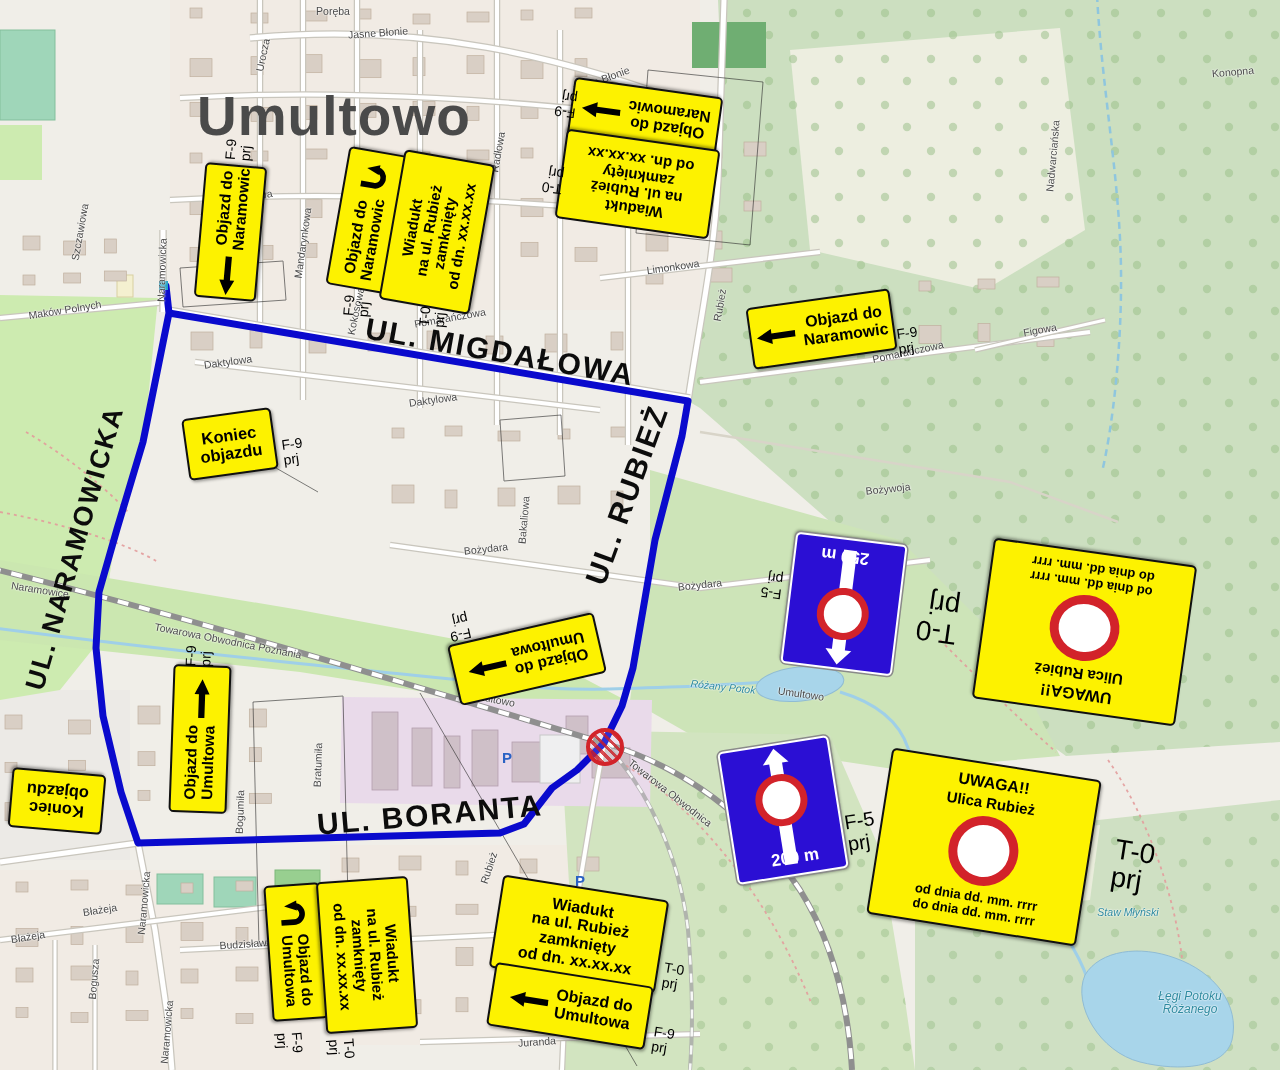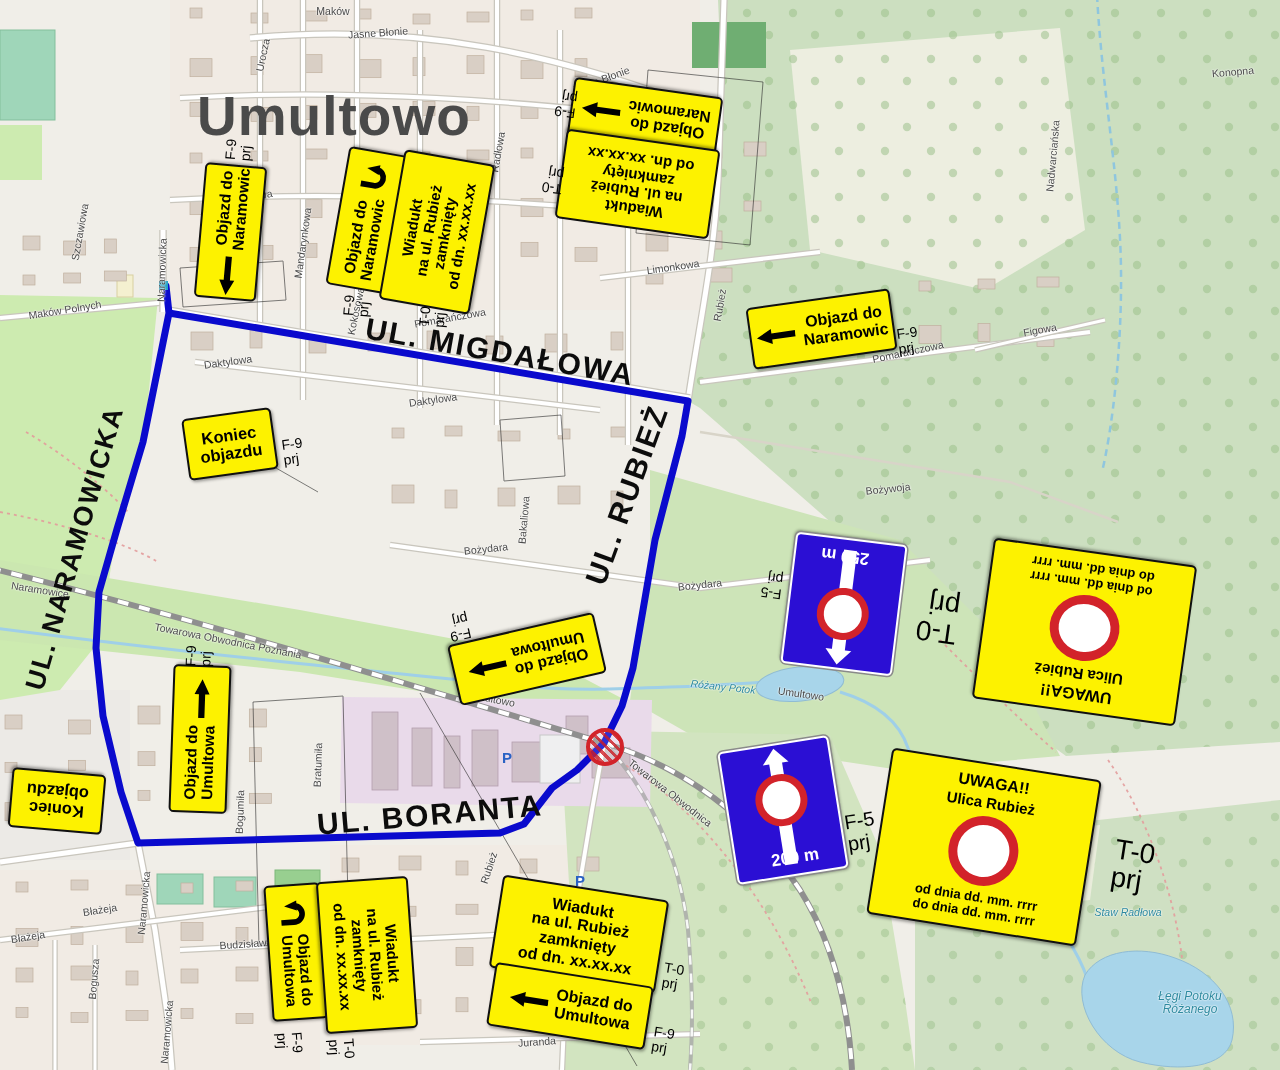--- a/index.html
+++ b/index.html
@@ -511,21 +511,21 @@
   <div class="auxlabel" style="left:341px;top:1049px;--r:86deg;">T-0
 prj</div>
   <div class="auxlabel" style="left:673px;top:977px;--r:9deg;">T-0
 prj</div>
   <div class="auxlabel" style="left:663px;top:1041px;--r:9deg;">F-9
 prj</div>
 
 <span class="maplabel" style="left: 378px; top: 33px; --r: -4deg;">Jasne Błonie</span>
     <span class="maplabel" style="left: 601px; top: 80px; --r: -20deg;">Jasne Błonie</span>
     <span class="maplabel" style="left: 263px; top: 55px; --r: -78deg;">Urocza</span>
-    <span class="maplabel" style="left: 333px; top: 12px; --r: 0deg;">Maków</span>
+    <span class="maplabel" style="left: 333px; top: 12px; --r: 0deg;">Poręba</span>
     <span class="maplabel" style="left: 498px; top: 152px; --r: -80deg;">Radłowa</span>
     <span class="maplabel" style="left: 252px; top: 197px; --r: -10deg;">Koprowa</span>
     <span class="maplabel" style="left: 303px; top: 243px; --r: -82deg;">Mandarynkowa</span>
     <span class="maplabel" style="left: 80px; top: 232px; --r: -80deg;">Szczawiowa</span>
     <span class="maplabel" style="left: 65px; top: 310px; --r: -9deg;">Maków Polnych</span>
     <span class="maplabel" style="left: 356px; top: 311px; --r: -78deg;">Kokosowa</span>
     <span class="maplabel" style="left: 450px; top: 318px; --r: -10deg;">Pomarańczowa</span>
     <span class="maplabel" style="left: 908px; top: 352px; --r: -12deg;">Pomarańczowa</span>
     <span class="maplabel" style="left: 673px; top: 267px; --r: -8deg;">Limonkowa</span>
     <span class="maplabel" style="left: 1040px; top: 330px; --r: -10deg;">Figowa</span>
@@ -548,16 +548,16 @@
     <span class="maplabel water" style="left: 723px; top: 687px; --r: 6deg;">Różany Potok</span>
     <span class="maplabel" style="left: 100px; top: 910px; --r: -9deg;">Błażeja</span>
     <span class="maplabel" style="left: 28px; top: 937px; --r: -9deg;">Błażeja</span>
     <span class="maplabel" style="left: 94px; top: 979px; --r: -85deg;">Bogusza</span>
     <span class="maplabel" style="left: 246px; top: 944px; --r: -4deg;">Budzisława</span>
     <span class="maplabel" style="left: 240px; top: 812px; --r: -88deg;">Bogumiła</span>
     <span class="maplabel" style="left: 318px; top: 765px; --r: -88deg;">Bratumiła</span>
     <span class="maplabel" style="left: 537px; top: 1042px; --r: -4deg;">Juranda</span>
     <span class="maplabel" style="left: 1053px; top: 156px; --r: -85deg;">Nadwarciańska</span>
     <span class="maplabel" style="left: 1233px; top: 72px; --r: -5deg;">Konopna</span>
-    <span class="maplabel water" style="left: 1128px; top: 913px; --r: 0deg;">Staw Radłowa</span>
+    <span class="maplabel water" style="left: 1128px; top: 913px; --r: 0deg;">Staw Młyński</span>
     <span class="maplabel water big" style="left: 1190px; top: 1003px; --r: 0deg;">Łęgi Potoku
 Różanego</span>
   </div>
 
 </body></html>

